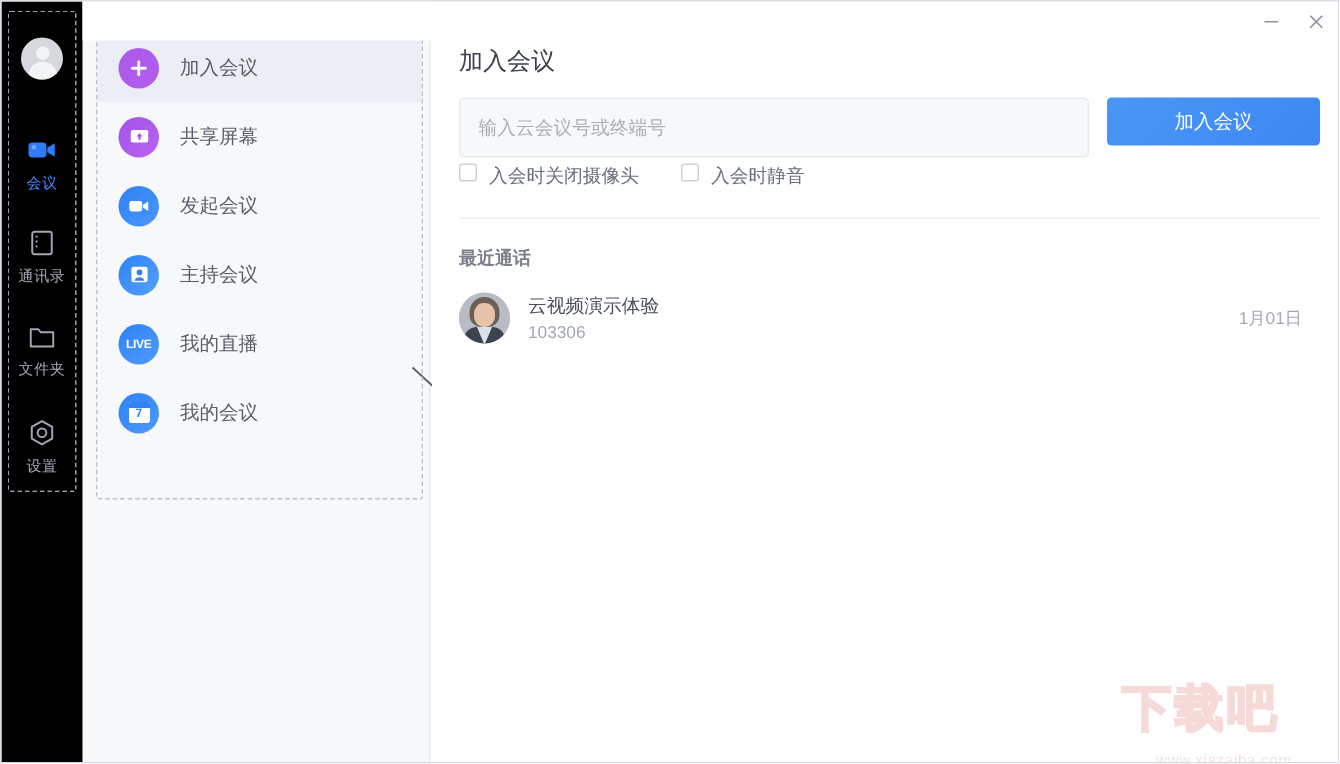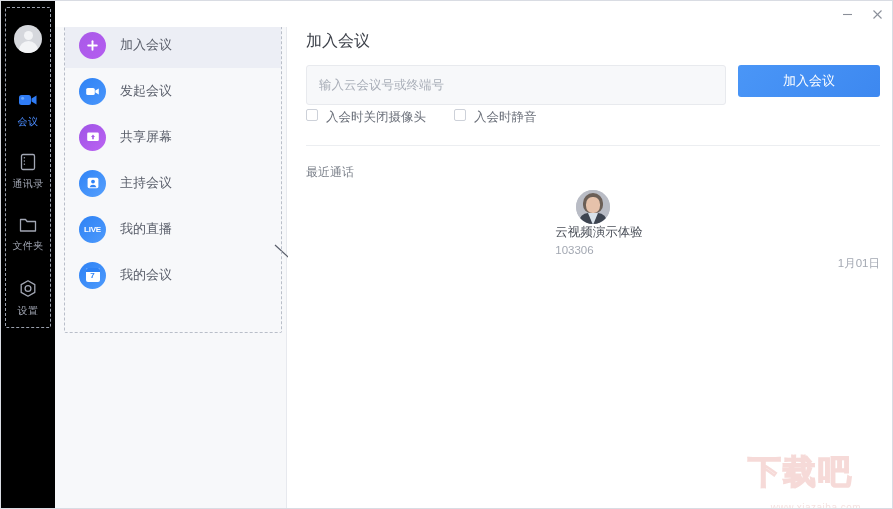--- a/index.html
+++ b/index.html
@@ -257,29 +257,29 @@
     position: absolute;
     left: 18px; right: 12px; top: 118px;
     height: 1px;
     background: #eceef1;
   }
   .recent-title {
     position: absolute;
     left: 18px; top: 137px;
     font-size: 12px;
     color: #7b808a;
+    font-weight: bold;
   }
   .call-item {
     position: absolute;
-    left: 18px; right: 12px; top: 163px;
+    left: 18px; right: 24px; top: 163px;
     height: 44px;
     display: flex;
     align-items: center;
     cursor: pointer;
-    flex-direction: column;
   }
   .call-avatar {
     width: 34px; height: 34px;
     border-radius: 50%;
     overflow: hidden;
     flex: 0 0 34px;
     position: relative;
     background: #c9ccd4;
   }
   .call-avatar .bg { position:absolute; inset:0; background:#b9bcc5; }
@@ -419,37 +419,37 @@
         <span class="feat-icon fi-purple">
           <svg width="15" height="15" viewBox="0 0 15 15">
             <line x1="7.5" y1="3.2" x2="7.5" y2="11.8" stroke="#fff" stroke-width="1.9" stroke-linecap="round"></line>
             <line x1="3.2" y1="7.5" x2="11.8" y2="7.5" stroke="#fff" stroke-width="1.9" stroke-linecap="round"></line>
           </svg>
         </span>
         <span class="feat-label">加入会议</span>
       </div>
 
       <div class="feat-item">
+        <span class="feat-icon fi-purple2">
+          <svg width="16" height="16" viewBox="0 0 16 16">
+            <rect x="2.2" y="3.6" width="11.6" height="8.4" rx="1.2" fill="#fff"></rect>
+            <path d="M8 5.6 L10 8 H8.8 V10.2 H7.2 V8 H6 Z" fill="#a95ae8"></path>
+          </svg>
+        </span>
+        <span class="feat-label">共享屏幕</span>
+      </div>
+
+      <div class="feat-item">
         <span class="feat-icon fi-blue">
           <svg width="17" height="17" viewBox="0 0 17 17">
             <rect x="2.2" y="5" width="8.6" height="7" rx="1.6" fill="#fff"></rect>
             <path d="M11.3 7.6 L14.8 5.4 L14.8 11.6 L11.3 9.4 Z" fill="#fff"></path>
           </svg>
         </span>
         <span class="feat-label">发起会议</span>
-      </div>
-
-      <div class="feat-item">
-        <span class="feat-icon fi-purple2">
-          <svg width="16" height="16" viewBox="0 0 16 16">
-            <rect x="2.2" y="3.6" width="11.6" height="8.4" rx="1.2" fill="#fff"></rect>
-            <path d="M8 5.6 L10 8 H8.8 V10.2 H7.2 V8 H6 Z" fill="#a95ae8"></path>
-          </svg>
-        </span>
-        <span class="feat-label">共享屏幕</span>
       </div>
 
       <div class="feat-item">
         <span class="feat-icon fi-blue2">
           <svg width="16" height="16" viewBox="0 0 16 16">
             <rect x="2.6" y="2.8" width="10.8" height="10.4" rx="1.6" fill="#fff"></rect>
             <circle cx="8" cy="6.6" r="1.9" fill="#2f83f6"></circle>
             <path d="M4.6 12.2 a3.6 3.6 0 0 1 6.8 0 Z" fill="#2f83f6"></path>
           </svg>
         </span>

